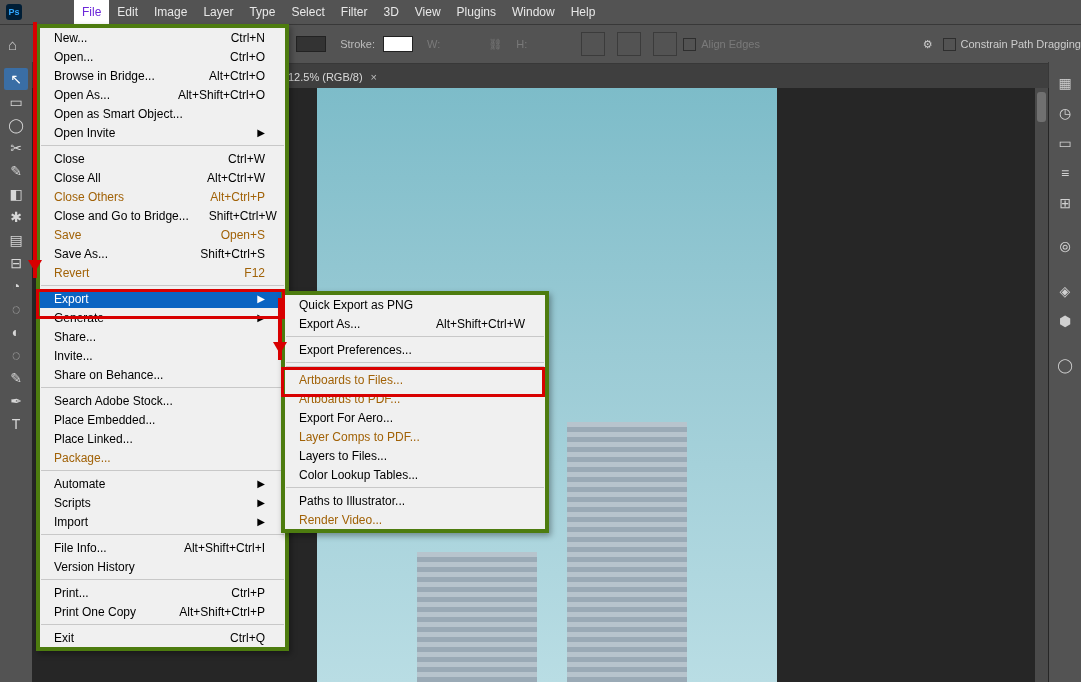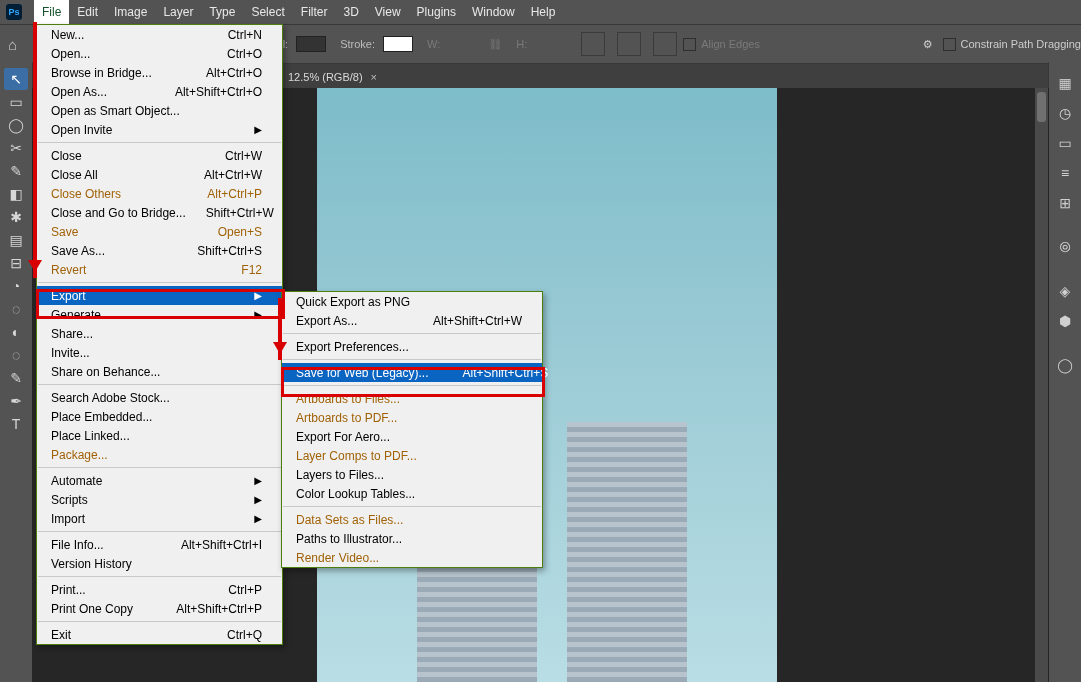--- a/index.html
+++ b/index.html
@@ -1,22 +1,22 @@
 <!DOCTYPE html>
 <html><head>
 <meta charset="utf-8">
 <style>
   html,body{margin:0;padding:0;width:1081px;height:682px;overflow:hidden;
     font-family:"Segoe UI",Tahoma,sans-serif;font-size:12px;color:#e8e8e8;
     background:#323232;user-select:none;}
-  .menubar{height:24px;background:#535353;display:flex;align-items:center;padding:0 0 0 6px;}
+  .menubar{height:24px;background:#535353;display:flex;align-items:center;padding:0 0 0 6px;gap:40px;}
   .ps-ic{width:16px;height:16px;background:#001e36;border-radius:3px;display:flex;
     align-items:center;justify-content:center;margin-right:12px;font-size:9px;font-weight:bold;color:#31a8ff;}
   .mb-item{padding:0 8px;line-height:24px;cursor:default;}
-  .mb-item.sel{background:#fff;color:#14532d;}
+  .mb-item.sel{background:#fff;color:#6d28d9;}
   .optbar{height:38px;background:#535353;border-top:1px solid #383838;border-bottom:1px solid #383838;
     display:flex;align-items:center;padding-left:8px;color:#ccc;font-size:11px;}
   .optbar .lbl{margin:0 8px 0 14px;color:#bbb;}
   .optbar .sw{width:28px;height:14px;border:1px solid #222;background:#fff;}
   .optbar .dim{color:#7a7a7a}
   .optsq{width:22px;height:22px;border:1px solid #3b3b3b;margin:0 6px;}
   .gear{margin-left:auto;margin-right:10px;}
   .chk{width:11px;height:11px;border:1px solid #2e2e2e;margin-right:5px;display:inline-block;vertical-align:-2px;}
   .tabbar{height:26px;background:#3f3f3f;border-bottom:6px solid #0ea5e9;display:flex;align-items:center;
     padding-left:288px;color:#d8d8d8;font-size:11px;}
@@ -31,21 +31,21 @@
   .rcol .gap{height:14px;}
   .canvas{position:absolute;left:32px;right:32px;top:88px;bottom:0;background:#262626;}
   .img{position:absolute;left:285px;top:0;width:460px;height:594px;
     background:linear-gradient(#7dbcc9 0%,#9bcbd5 45%,#b9dde4 100%);}
   .bld{position:absolute;bottom:0;background:repeating-linear-gradient(#b7c4cd 0 5px,#9aaab6 5px 10px);}
   .b1{left:100px;width:120px;height:130px;}
   .b2{left:250px;width:120px;height:260px;}
   .sb{position:absolute;right:33px;top:88px;bottom:0;width:13px;background:#4a4a4a;}
   .sb .th{position:absolute;left:2px;right:2px;top:4px;height:30px;background:#707070;border-radius:3px;}
   
-  .menu{position:absolute;background:#f0f0f0;color:#000;border:1px solid #4d7c0f;
+  .menu{position:absolute;background:#f0f0f0;color:#000;border:4px solid #4d7c0f;
     box-shadow:2px 3px 6px rgba(0,0,0,.35);font-size:12px;}
   .m-file{left:36px;top:24px;width:245px;}
   .m-exp{left:281px;top:291px;width:260px;}
   .mi{display:flex;align-items:center;height:19px;padding:0 20px 0 14px;white-space:nowrap;}
   .mi.dis{color:#a16207;}
   .mi .sc{margin-left:auto;padding-left:20px;}
   .mi.hl{background:#0a64c2;color:#fff;gap:14px;}
   .mi .arr{margin-left:auto;font-size:10px;}
   .sep{height:1px;background:#c8c8c8;margin:3px 1px;}
   .redbox{position:absolute;border:3px solid #d80000;pointer-events:none;}
@@ -274,47 +274,40 @@
     </div>
     <div class="mi">
       <span>Export As...</span>
       <span class="sc">Alt+Shift+Ctrl+W</span>
     </div>
     <div class="sep"></div>
     <div class="mi">
       <span>Export Preferences...</span>
     </div>
     <div class="sep"></div>
-    <div class="mi hl">
-      <span>Save for Web (Legacy)...</span>
-      <span class="sc">Alt+Shift+Ctrl+S</span>
-    </div>
     <div class="sep"></div>
     <div class="mi dis">
       <span>Artboards to Files...</span>
     </div>
     <div class="mi dis">
       <span>Artboards to PDF...</span>
     </div>
     <div class="mi">
       <span>Export For Aero...</span>
     </div>
     <div class="mi dis">
       <span>Layer Comps to PDF...</span>
     </div>
     <div class="mi">
       <span>Layers to Files...</span>
     </div>
     <div class="mi">
       <span>Color Lookup Tables...</span>
     </div>
     <div class="sep"></div>
-    <div class="mi dis">
-      <span>Data Sets as Files...</span>
-    </div>
     <div class="mi">
       <span>Paths to Illustrator...</span>
     </div>
     <div class="mi dis">
       <span>Render Video...</span>
     </div>
   </div>
 
 <div class="arrow ar1"></div>
 <div class="arrow ar2"></div>

